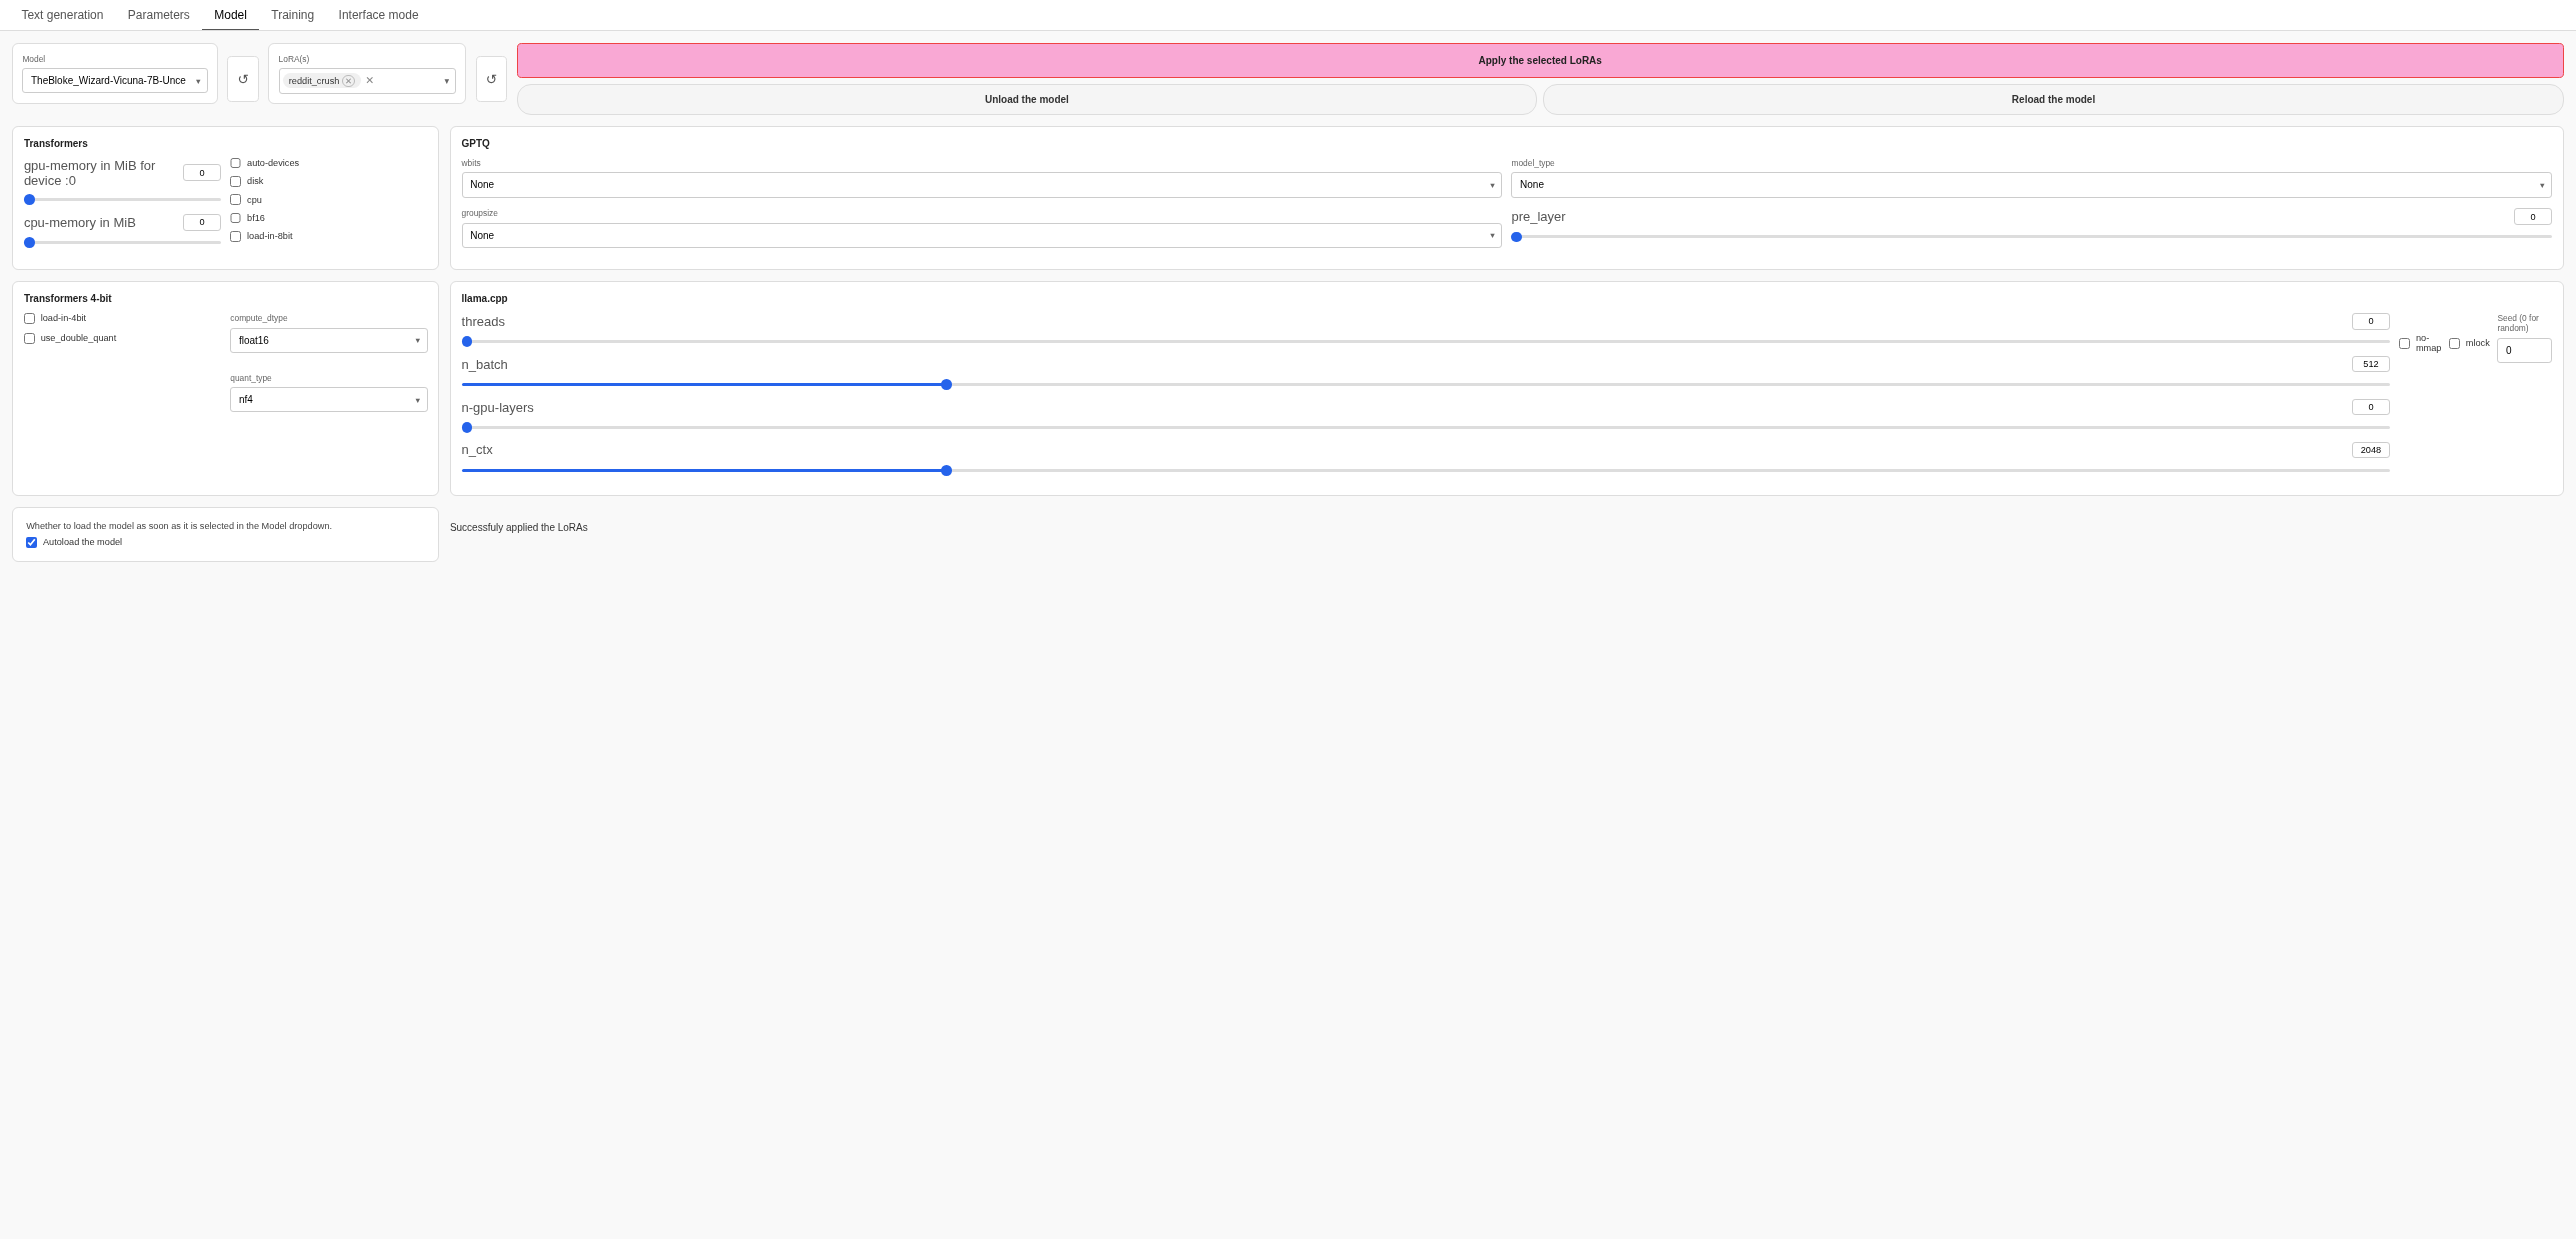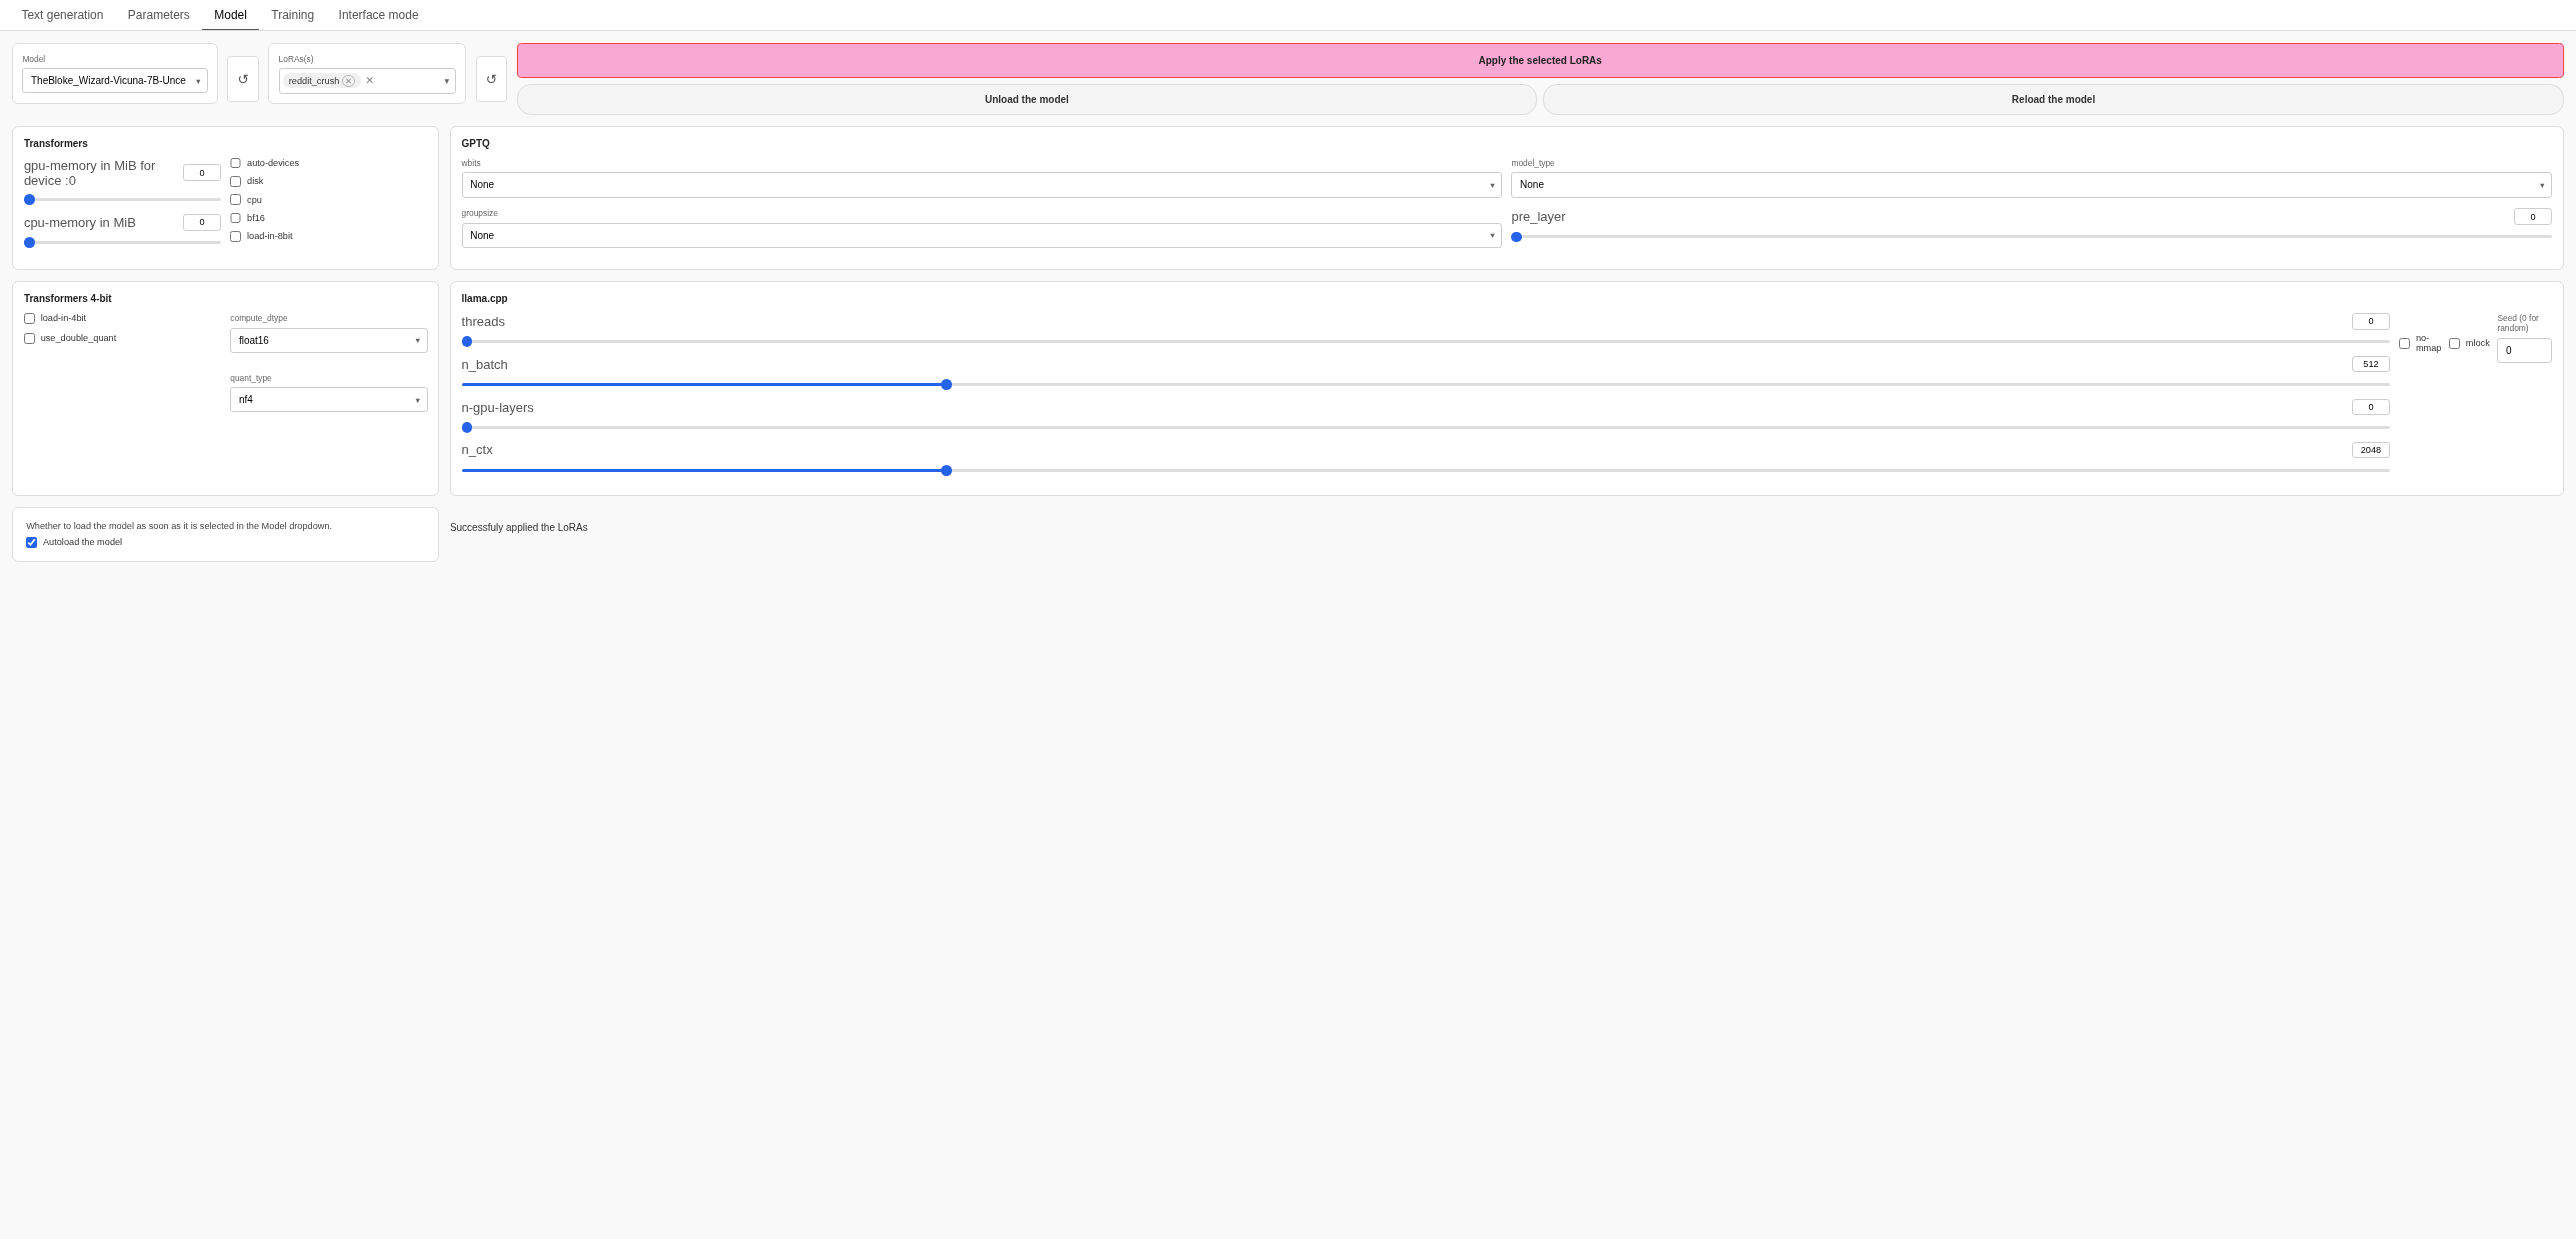--- a/index.html
+++ b/index.html
@@ -114,21 +114,21 @@
         </select>
         <span class="dropdown-arrow">▼</span>
       </div>
     </div>
 
     <div class="reload-icon-btn" style="padding:6.1px 9.2px; min-height:46px; align-self:center;">
       <span style="font-size:13.7px;">↺</span>
     </div>
 
     <div class="section-box" style="padding:9.2px; flex:0 0 198px;">
-      <label class="field-label">LoRAs(s)</label>
+      <label class="field-label">LoRA(s)</label>
       <div class="lora-tags">
         <div class="lora-tag">
           <span>reddit_crush</span>
           <div class="lora-tag-x">✕</div>
         </div>
         <div class="lora-clear-all">✕</div>
         <div class="lora-dropdown-arrow">▾</div>
       </div>
     </div>
 

